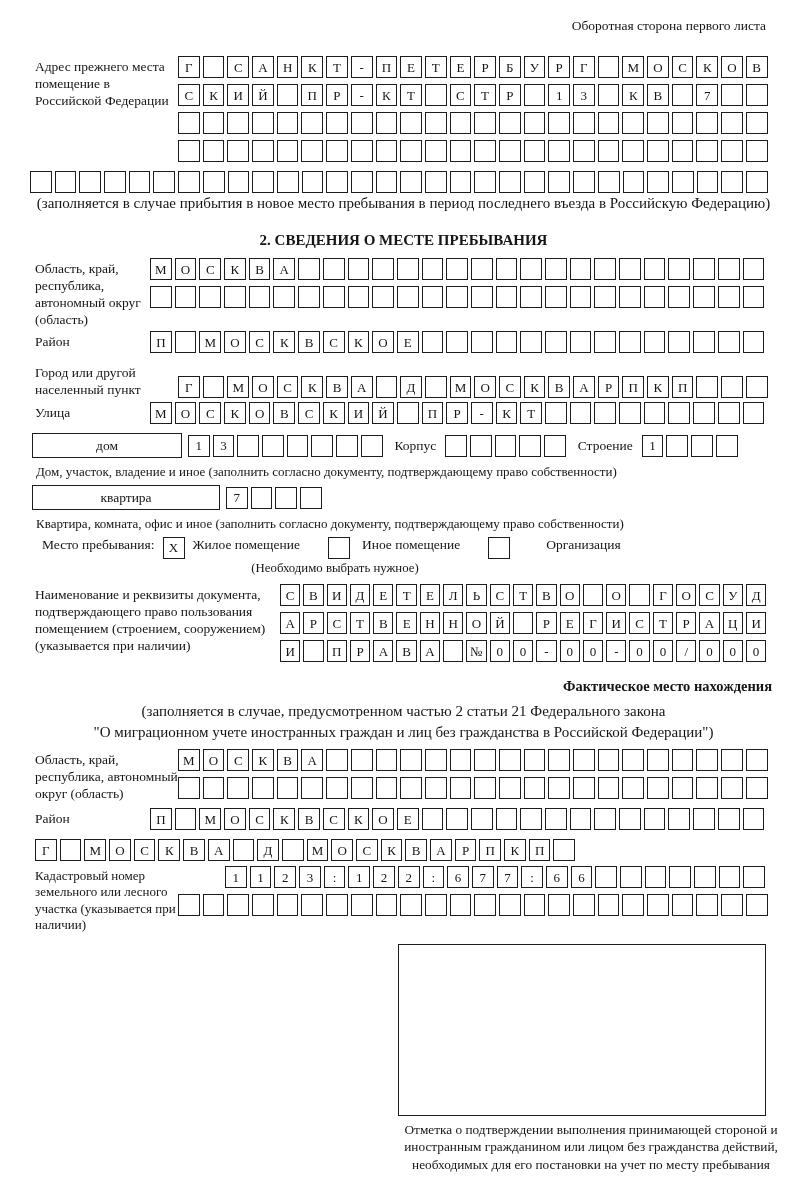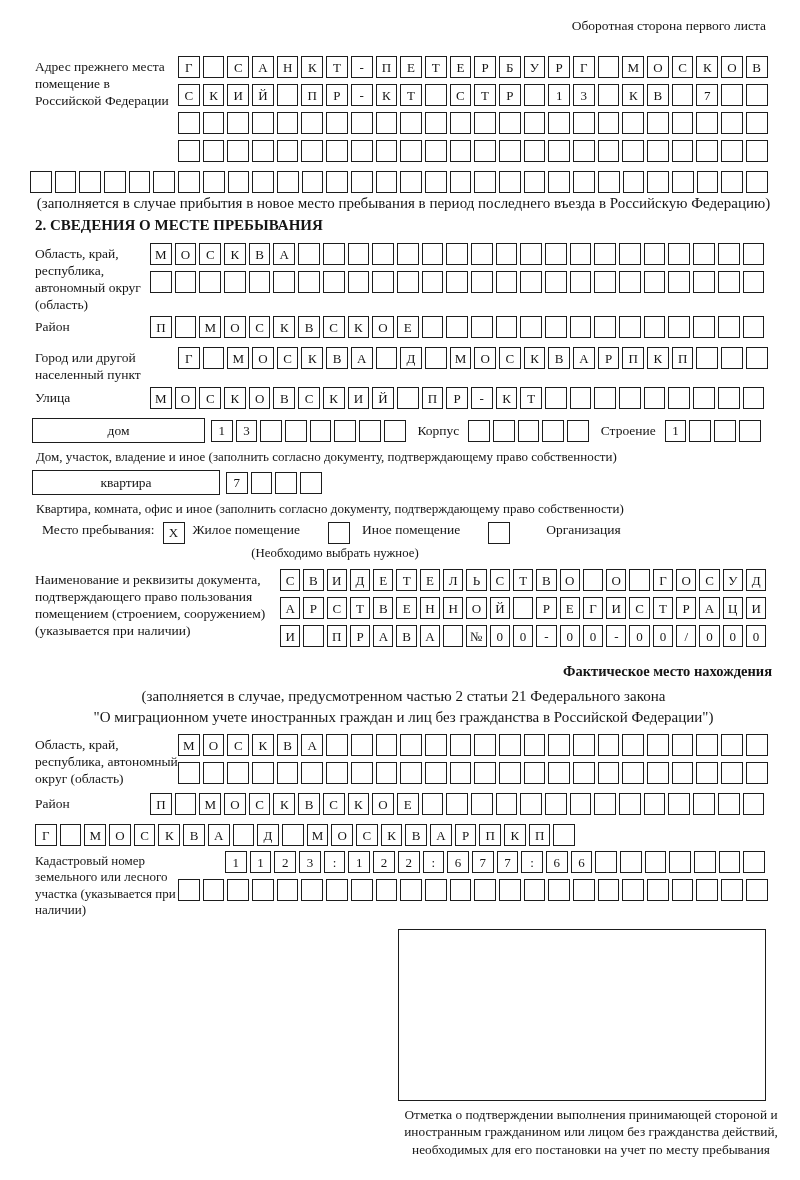--- a/index.html
+++ b/index.html
@@ -1,39 +1,39 @@
 <!DOCTYPE html>
 <html><head>
 <meta charset="utf-8">
 <style>
   html,body{margin:0;padding:0;background:#fff;}
   body{width:800px;height:1180px;overflow:hidden;color:#151515;
        font-family:"Liberation Serif","DejaVu Serif",serif;}
   .page{box-sizing:border-box;width:800px;padding:10px 28px 0 35px;}
   .corner{text-align:right;font-size:13.5px;padding-right:6px;margin:8px 0 22px;}
   .frow{display:flex;margin-bottom:3px;}
-  .frow.vcenter{align-items:flex-start;}
+  .frow.vcenter{align-items:flex-end;}
   .flabel{font-size:13.5px;line-height:1.26;padding-top:2px;flex:none;}
   .w115{width:115px;}.w143{width:143px;}.w190{width:190px;}.w245{width:245px;}
   .rowscol{flex:1;min-width:0;}
   .cells{display:flex;margin-bottom:6px;}
   .cell{box-sizing:border-box;flex:none;width:21.7px;height:22px;border:1.6px solid #1d1d1d;
         margin-right:3px;display:flex;align-items:center;justify-content:center;
         font-size:13px;line-height:1;}
   .tight .cell{width:20.3px;}
   .pad47{padding-left:47px;}
   .full-row{margin-left:-5px;margin-bottom:2px;}
   .small-note{text-align:center;font-size:15px;margin:1px 0 4px;}
   .left-note{font-size:13px;margin:0 0 5px 1px;}
-  .sec-title{text-align:left;font-weight:bold;font-size:15px;margin:5px 0 9px;}
+  .sec-title{text-align:center;font-weight:bold;font-size:15px;margin:20px 0 9px;}
   .sub-title{text-align:right;font-weight:bold;font-size:14.5px;margin:10px 0 8px;}
   .inline-row{display:flex;align-items:center;margin:2px 0 6px;}
   .named-box{box-sizing:border-box;border:1.6px solid #1d1d1d;height:25px;flex:none;
              display:flex;align-items:center;justify-content:center;font-size:13.5px;}
-  .domw{width:173px;margin-left:-3px;margin-right:6px;}
+  .domw{width:150px;margin-left:-3px;margin-right:6px;}
   .kvw{width:188px;margin-left:-3px;margin-right:6px;}
   .mid-label{font-size:13.5px;padding:0 9px;flex:none;}
   .stay-row{display:flex;align-items:flex-start;margin:4px 7px 2px;font-size:13.5px;}
   .chk{box-sizing:border-box;width:22px;height:22px;border:1.6px solid #1d1d1d;flex:none;
        display:flex;align-items:center;justify-content:center;font-size:13px;}
   .gap8{width:8px;flex:none;}.gap12{width:12px;flex:none;}
   .gap28{width:28px;flex:none;}.gap36{width:36px;flex:none;}
   .choose-note{font-size:12.8px;text-align:center;width:330px;margin:0 0 8px 135px;}
   .stamp-wrap{margin:10px 0 0 350px;width:412px;}
   .stamp-box{box-sizing:border-box;width:368px;height:172px;border:1.7px solid #1d1d1d;margin-left:13px;}

